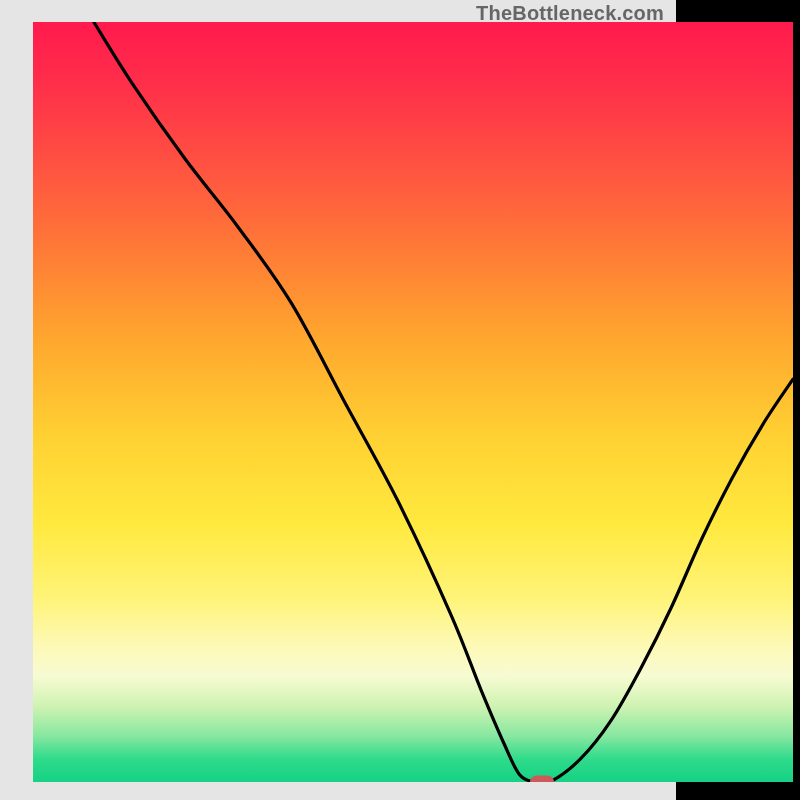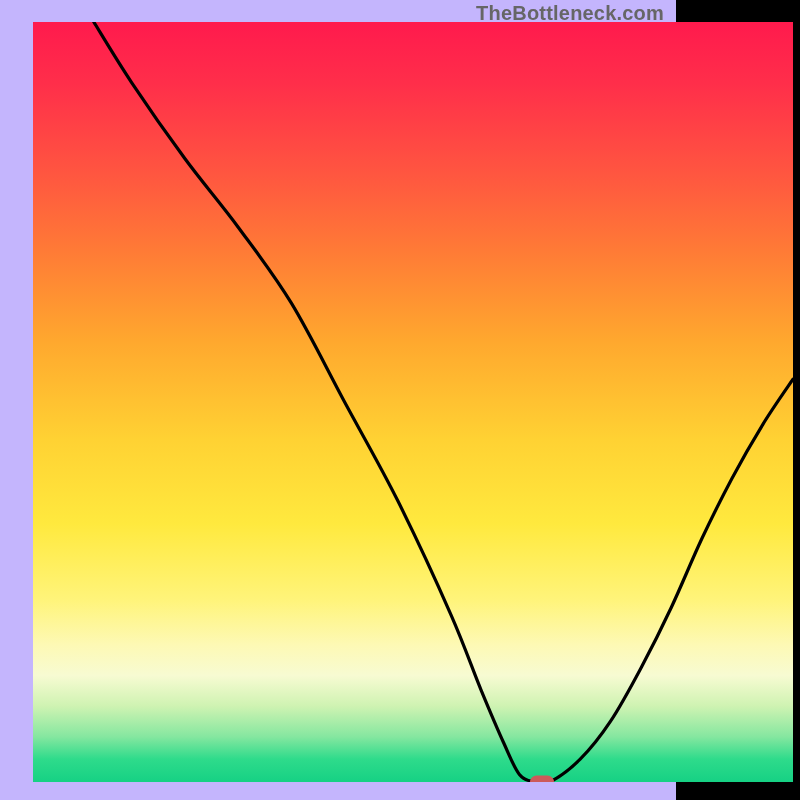--- a/index.html
+++ b/index.html
@@ -8,21 +8,21 @@
     width: 800px;
     height: 800px;
     background: #000;
     overflow: hidden;
     font-family: Arial, Helvetica, sans-serif;
   }
   .frame {
     position: relative;
     width: 676px;
     height: 800px;
-    background: #c4b5fd;
+    background: #e5e5e5;
   }
   .watermark {
     position: absolute;
     top: 2px;
     right: 12px;
     color: #666;
     font-size: 20px;
     font-weight: bold;
     letter-spacing: 0.2px;
     z-index: 5;

